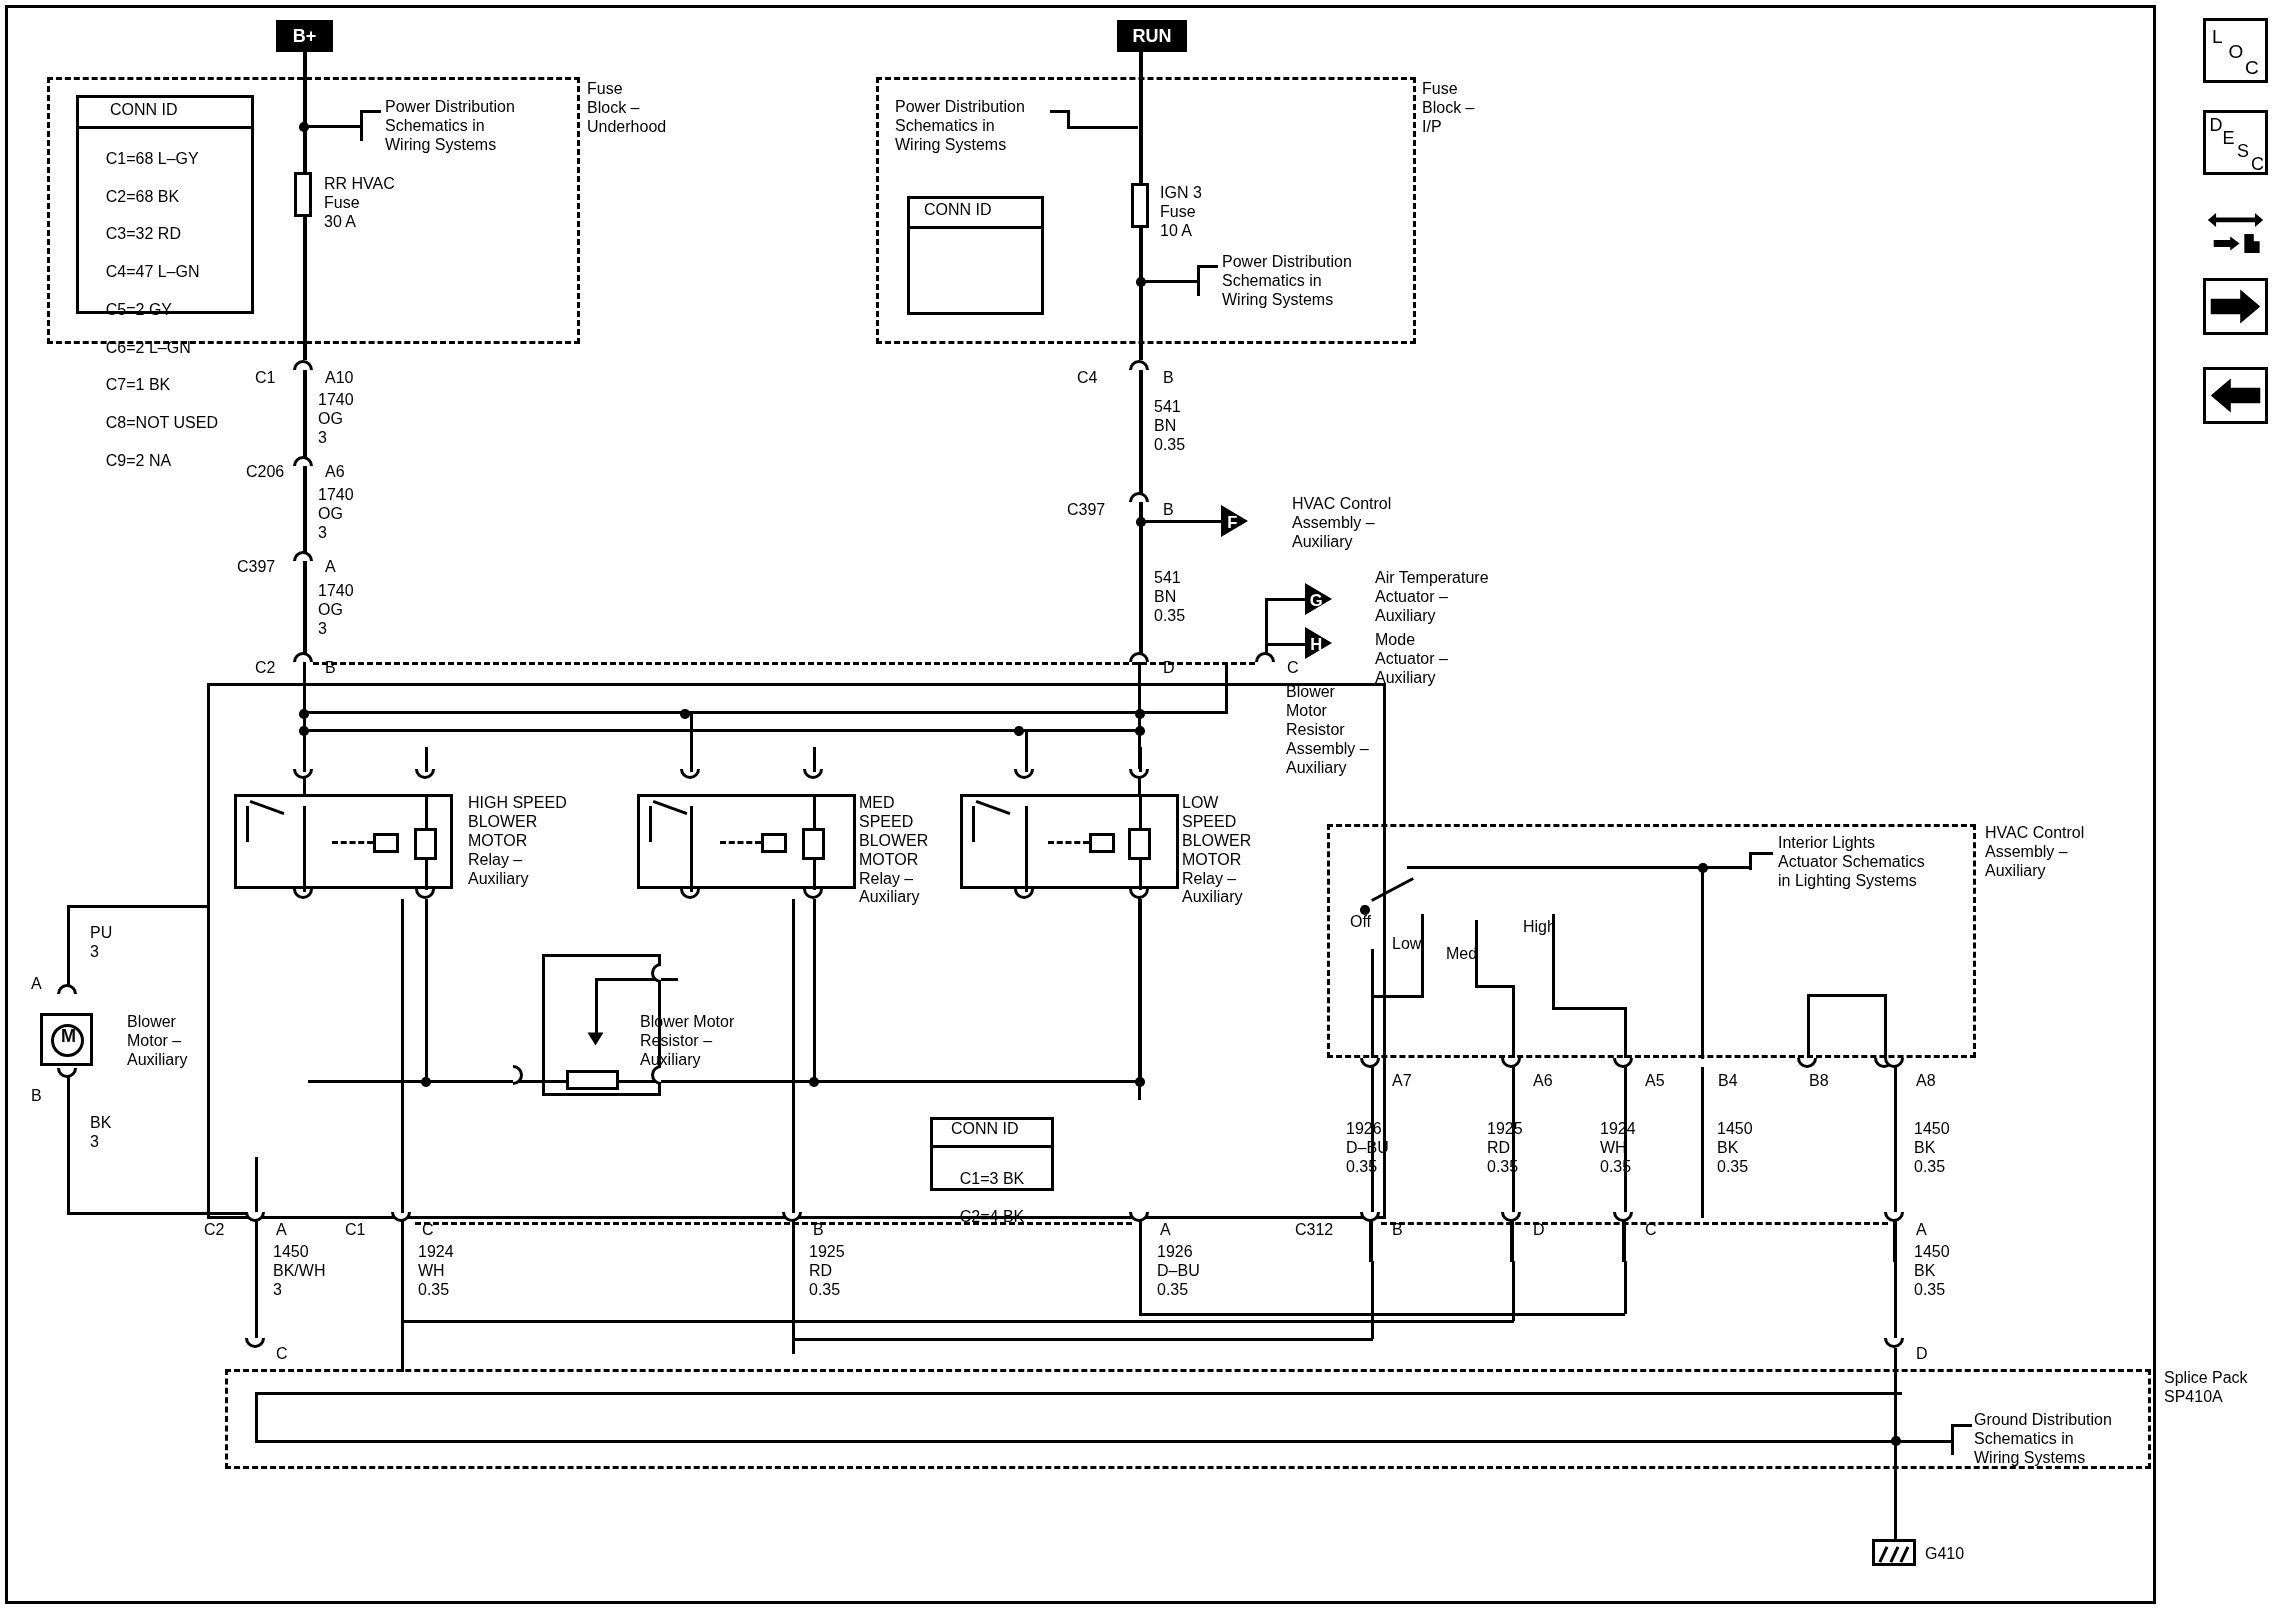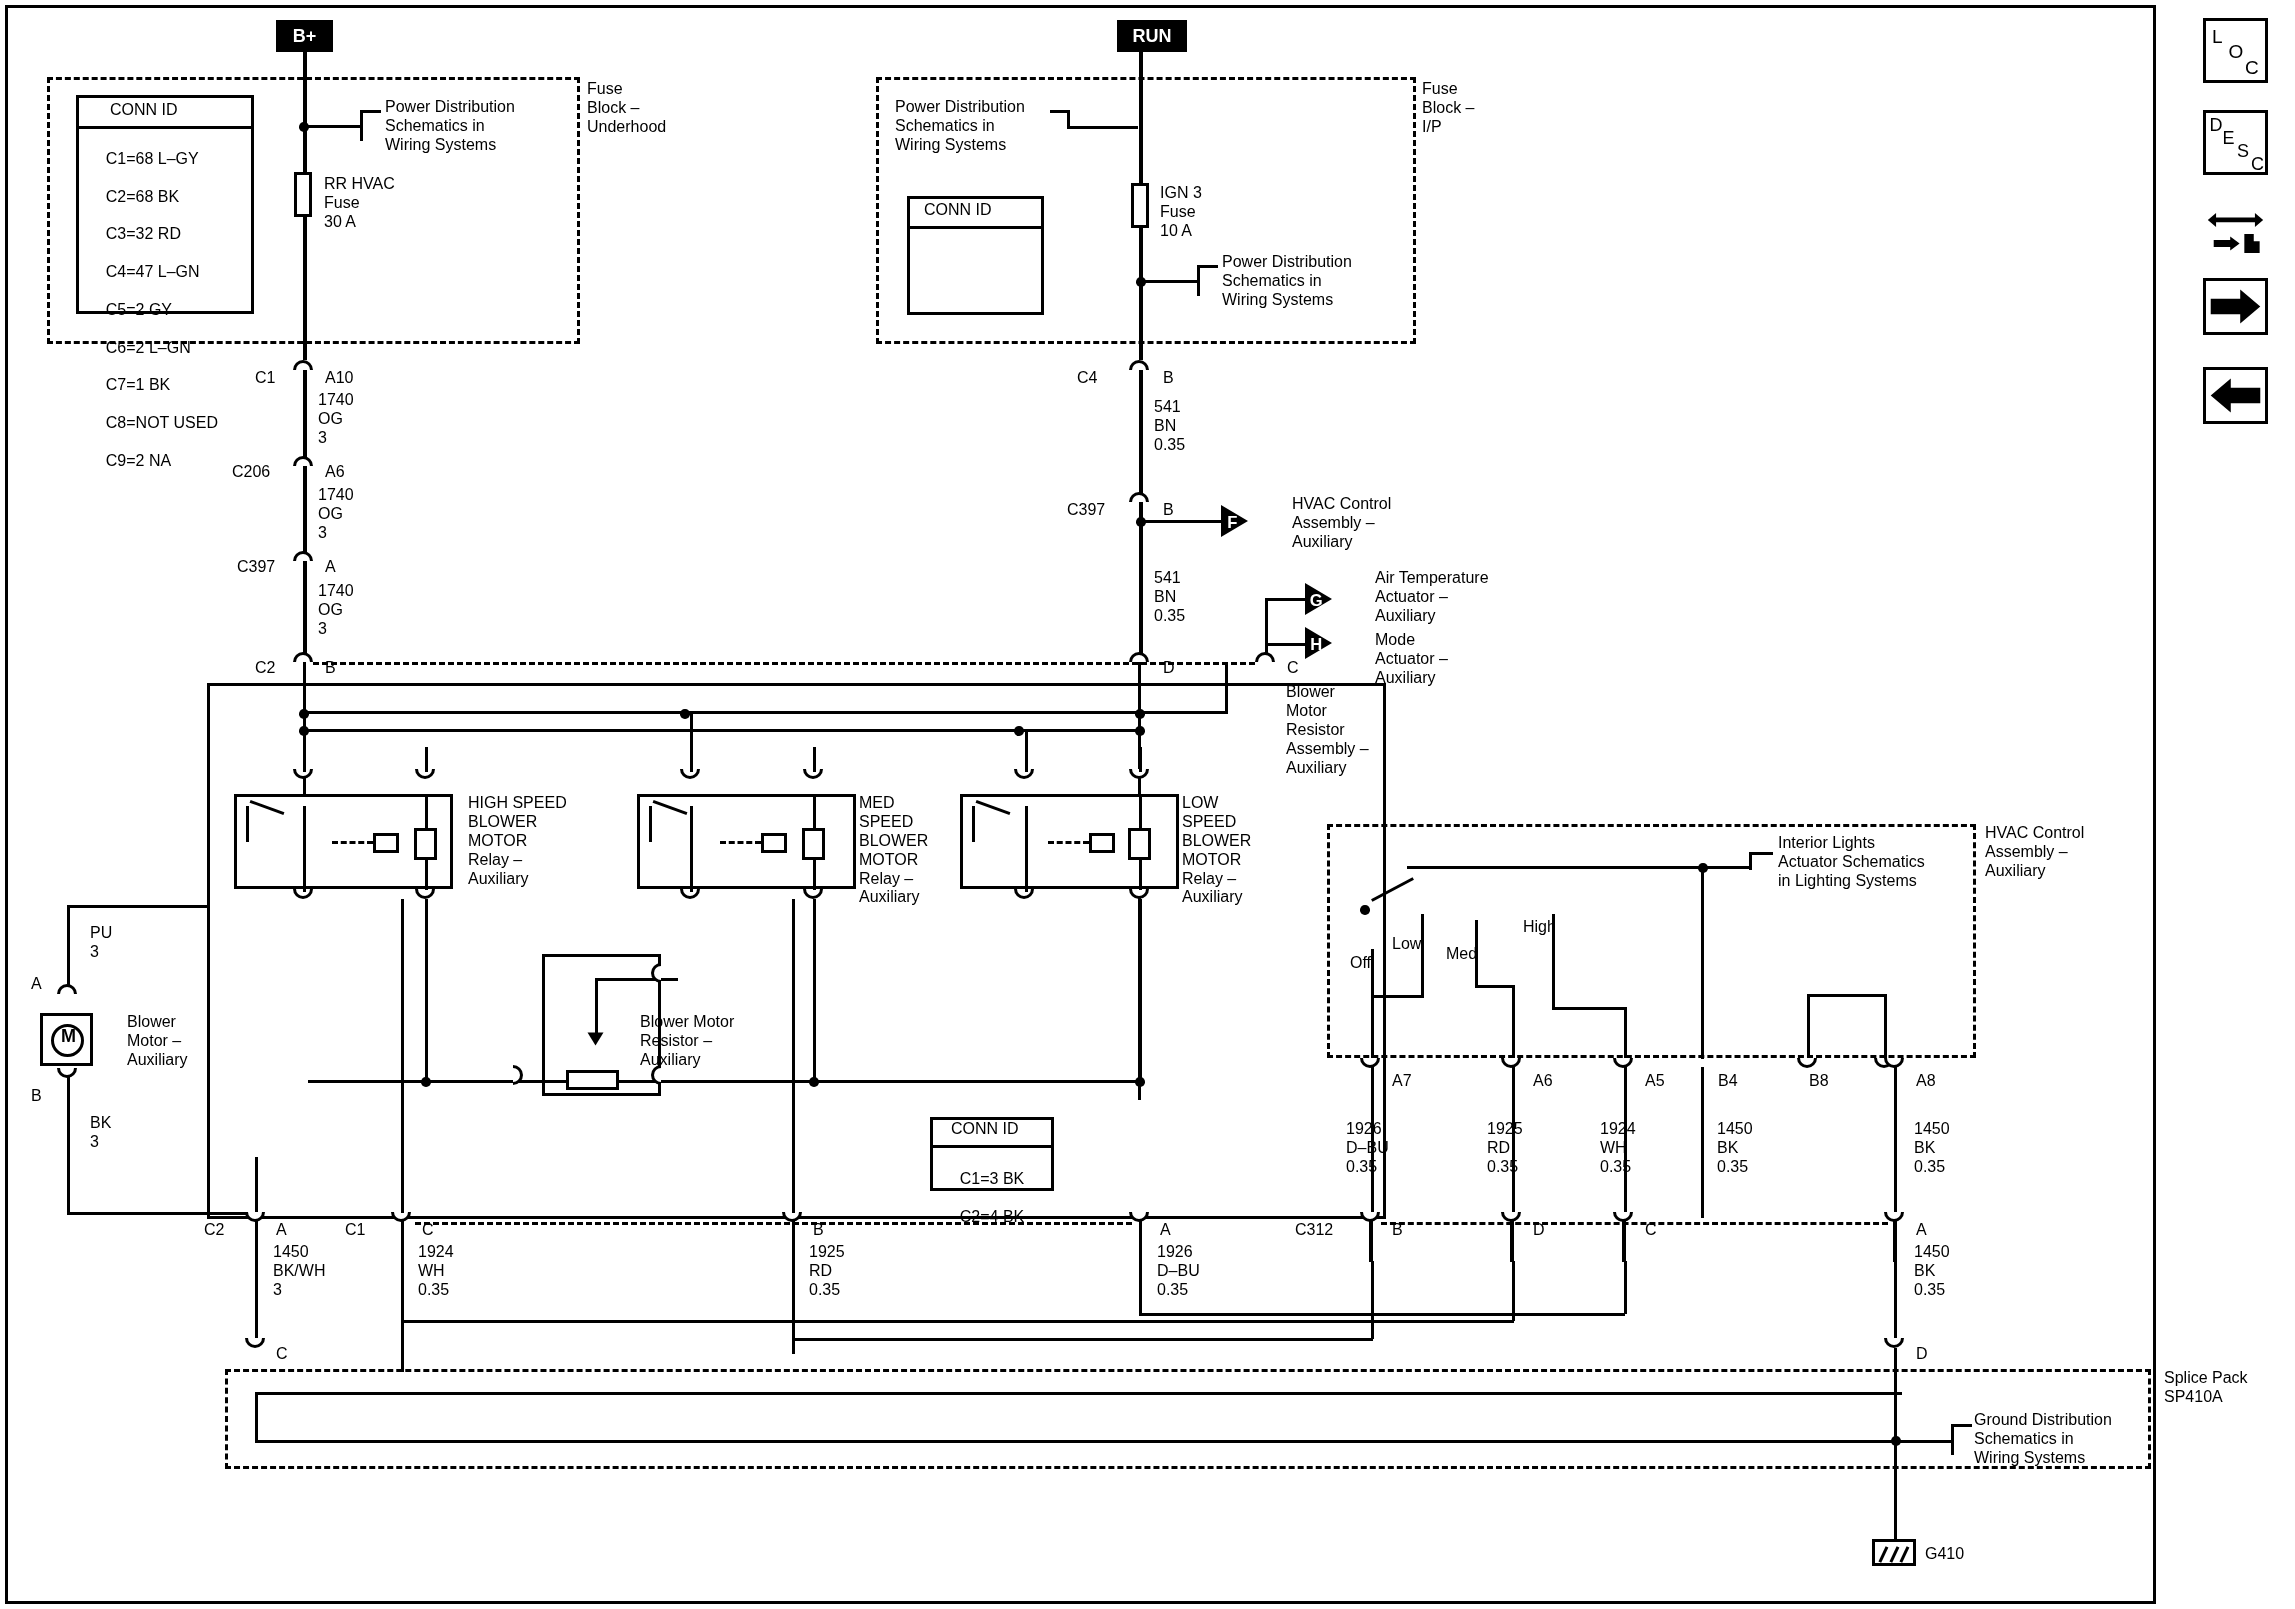--- a/index.html
+++ b/index.html
@@ -104,21 +104,21 @@
 
   <div class="conn" style="left:293px;top:360px;"></div>
   <div class="txt" style="left:255px;top:369px;">C1</div>
   <div class="txt" style="left:325px;top:369px;">A10</div>
   <div class="txt" style="left:318px;top:391px;">1740
 OG
 3</div>
   <div class="vb" style="left:303px;top:370px;height:95px;"></div>
 
   <div class="conn" style="left:293px;top:456px;"></div>
-  <div class="txt" style="left:232px;top:463px;">C206</div>
+  <div class="txt" style="left:246px;top:463px;">C206</div>
   <div class="txt" style="left:325px;top:463px;">A6</div>
   <div class="txt" style="left:318px;top:486px;">1740
 OG
 3</div>
   <div class="vb" style="left:303px;top:466px;height:95px;"></div>
 
   <div class="conn" style="left:293px;top:551px;"></div>
   <div class="txt" style="left:237px;top:558px;">C397</div>
   <div class="txt" style="left:325px;top:558px;">A</div>
   <div class="txt" style="left:318px;top:582px;">1740
@@ -363,21 +363,21 @@
 Actuator Schematics
 in Lighting Systems</div>
   <div class="h" style="left:1407px;top:866px;width:344px;"></div>
   <div class="v" style="left:1749px;top:852px;height:18px;"></div>
   <div class="h" style="left:1749px;top:852px;width:24px;"></div>
   <div class="dot" style="left:1698px;top:863px;"></div>
   <div class="v" style="left:1701px;top:866px;height:193px;"></div>
 
   <div class="h" style="left:1369px;top:888px;width:47px;transform:rotate(-28deg);"></div>
   <div class="dot" style="left:1360px;top:905px;"></div>
-  <div class="txt" style="left:1350px;top:913px;margin-top:41px;">Off</div>
+  <div class="txt" style="left:1350px;top:913px;">Off</div>
   <div class="txt" style="left:1392px;top:935px;">Low</div>
   <div class="txt" style="left:1446px;top:945px;">Med</div>
   <div class="txt" style="left:1523px;top:918px;">High</div>
 
   <div class="v" style="left:1421px;top:914px;height:36px;"></div>
   <div class="v" style="left:1475px;top:920px;height:30px;"></div>
   <div class="v" style="left:1552px;top:914px;height:36px;"></div>
 
   <div class="v" style="left:1371px;top:949px;height:110px;"></div>
   <div class="h" style="left:1371px;top:995px;width:53px;"></div>

